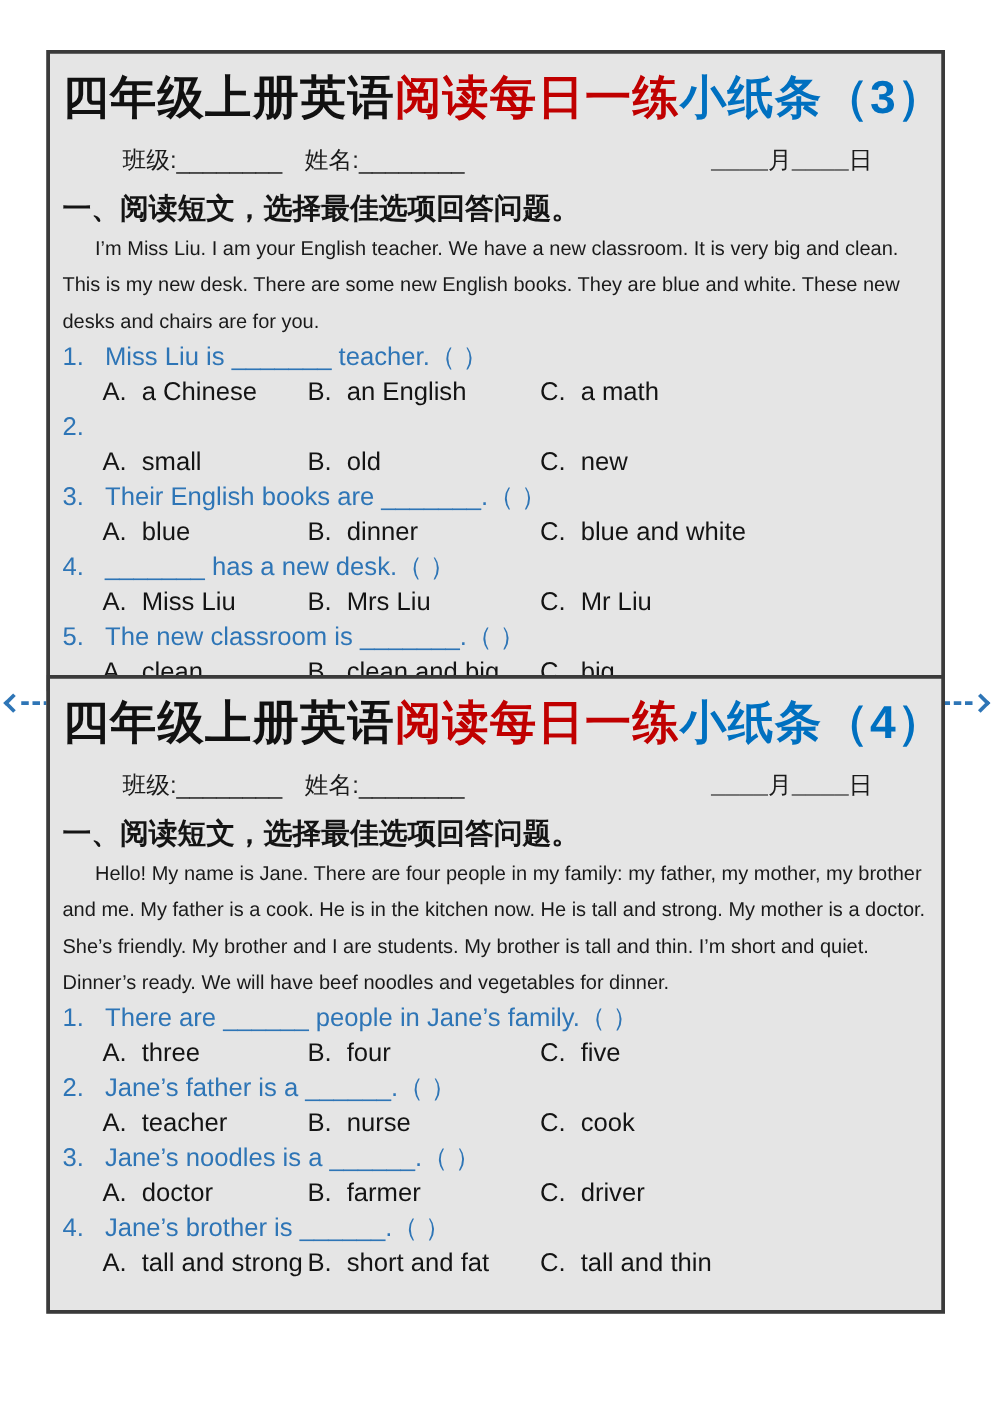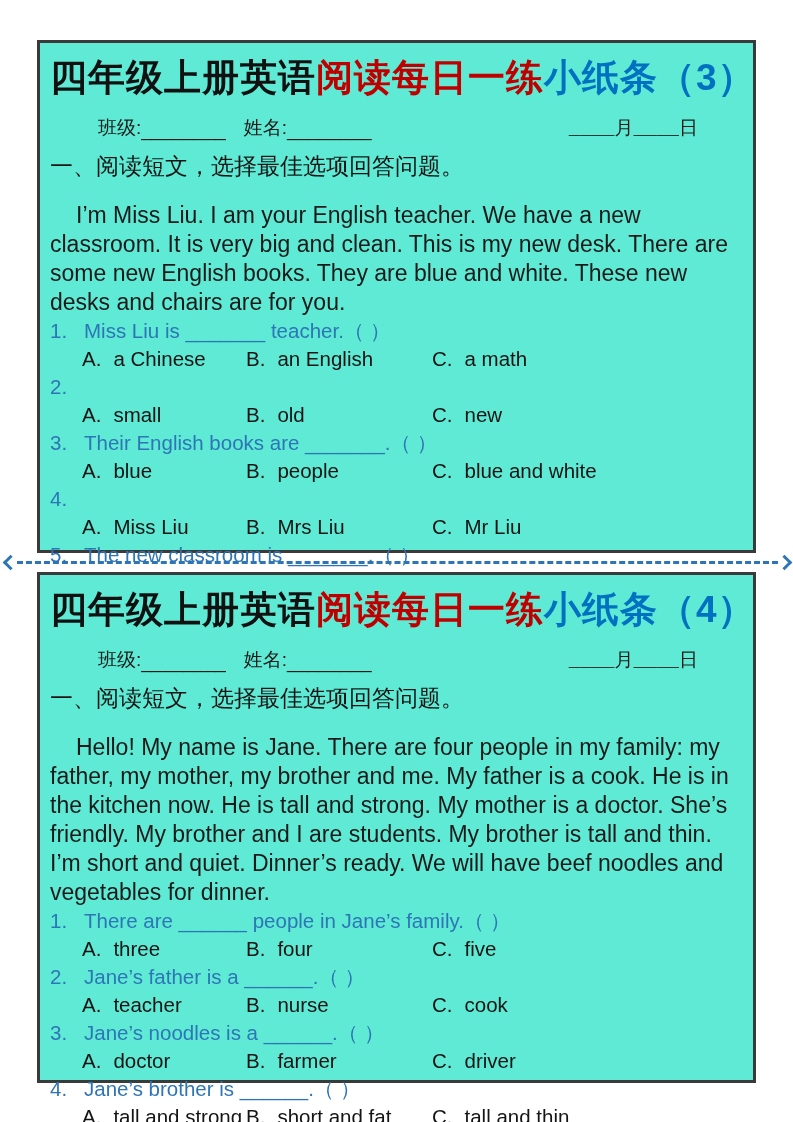--- a/index.html
+++ b/index.html
@@ -2,51 +2,51 @@
 <html><head>
 <meta charset="utf-8">
 <style>
   * { margin:0; padding:0; box-sizing:border-box; }
   html,body { width:793px; height:1122px; background:#ffffff;
     font-family:"Liberation Sans","DejaVu Sans",sans-serif; }
   body { position:relative; overflow:hidden; }
 
   .panel {
     position:absolute; left:37px; width:719px;
-    border:3px solid #3a3a3a; background:#5eead4;
+    border:3px solid #3a3a3a; background:#e5e5e5;
     padding:6px 10px 0 10px;
   }
   #panel-1 { top:40px;  height:513px; }
-  #panel-2 { top:572px; height:511px; }
+  #panel-2 { top:540px; height:511px; }
 
   .panel-title {
     text-align:center; font-weight:bold; font-size:37px;
     letter-spacing:1px; margin-top:4px; white-space:nowrap;
     color:#111111;
   }
   .t-red  { color:#c00000; }
   .t-blue { color:#0070c0; }
 
   .meta-row {
     display:flex; align-items:flex-end;
     margin:12px 45px 0 48px; font-size:19px; color:#1a1a1a;
     white-space:nowrap;
   }
   .meta-blank { letter-spacing:0; font-weight:normal; }
   .meta-name  { margin-left:18px;text-align:center; }
   .meta-date  { margin-left:auto;font-family:Liberation Mono, monospace; }
 
   .section-heading {
-    font-size:23px; font-weight:normal; color:#141414; margin-top:10px;
+    font-size:23px; font-weight:bold; color:#141414; margin-top:10px;
     white-space:nowrap;
   }
 
   .passage {
-    font-size:23px; line-height:29px; color:#1a1a1a;
-    text-indent:26px; margin-top:19px; text-align:left;
+    font-size:16px; line-height:29px; color:#1a1a1a;
+    text-indent:26px; margin-top:3px; text-align:left;
   }
 
   .q-row {
     display:flex; font-size:20.5px; line-height:28px; color:#2e75b6;
     white-space:nowrap;
   }
   .q-num  { width:34px; flex:0 0 34px; }
   .opt-row {
     display:flex; font-size:20.5px; line-height:28px; color:#141414;
     margin-left:32px; white-space:nowrap;
@@ -129,30 +129,31 @@
     <span class="q-num">3.</span>
     <span>Their English books are _______.（  ）</span>
   </div>
   <div class="opt-row">
     <span class="opt opt-a">
         <span class="opt-letter">A.</span>
         <span>blue</span>
       </span>
     <span class="opt opt-b">
         <span class="opt-letter">B.</span>
-        <span>people</span>
+        <span>dinner</span>
       </span>
     <span class="opt opt-c">
         <span class="opt-letter">C.</span>
         <span>blue and white</span>
       </span>
   </div>
 
   <div class="q-row">
     <span class="q-num">4.</span>
+    <span>_______ has a new desk.（  ）</span>
   </div>
   <div class="opt-row">
     <span class="opt opt-a">
         <span class="opt-letter">A.</span>
         <span>Miss Liu</span>
       </span>
     <span class="opt opt-b">
         <span class="opt-letter">B.</span>
         <span>Mrs Liu</span>
       </span>

